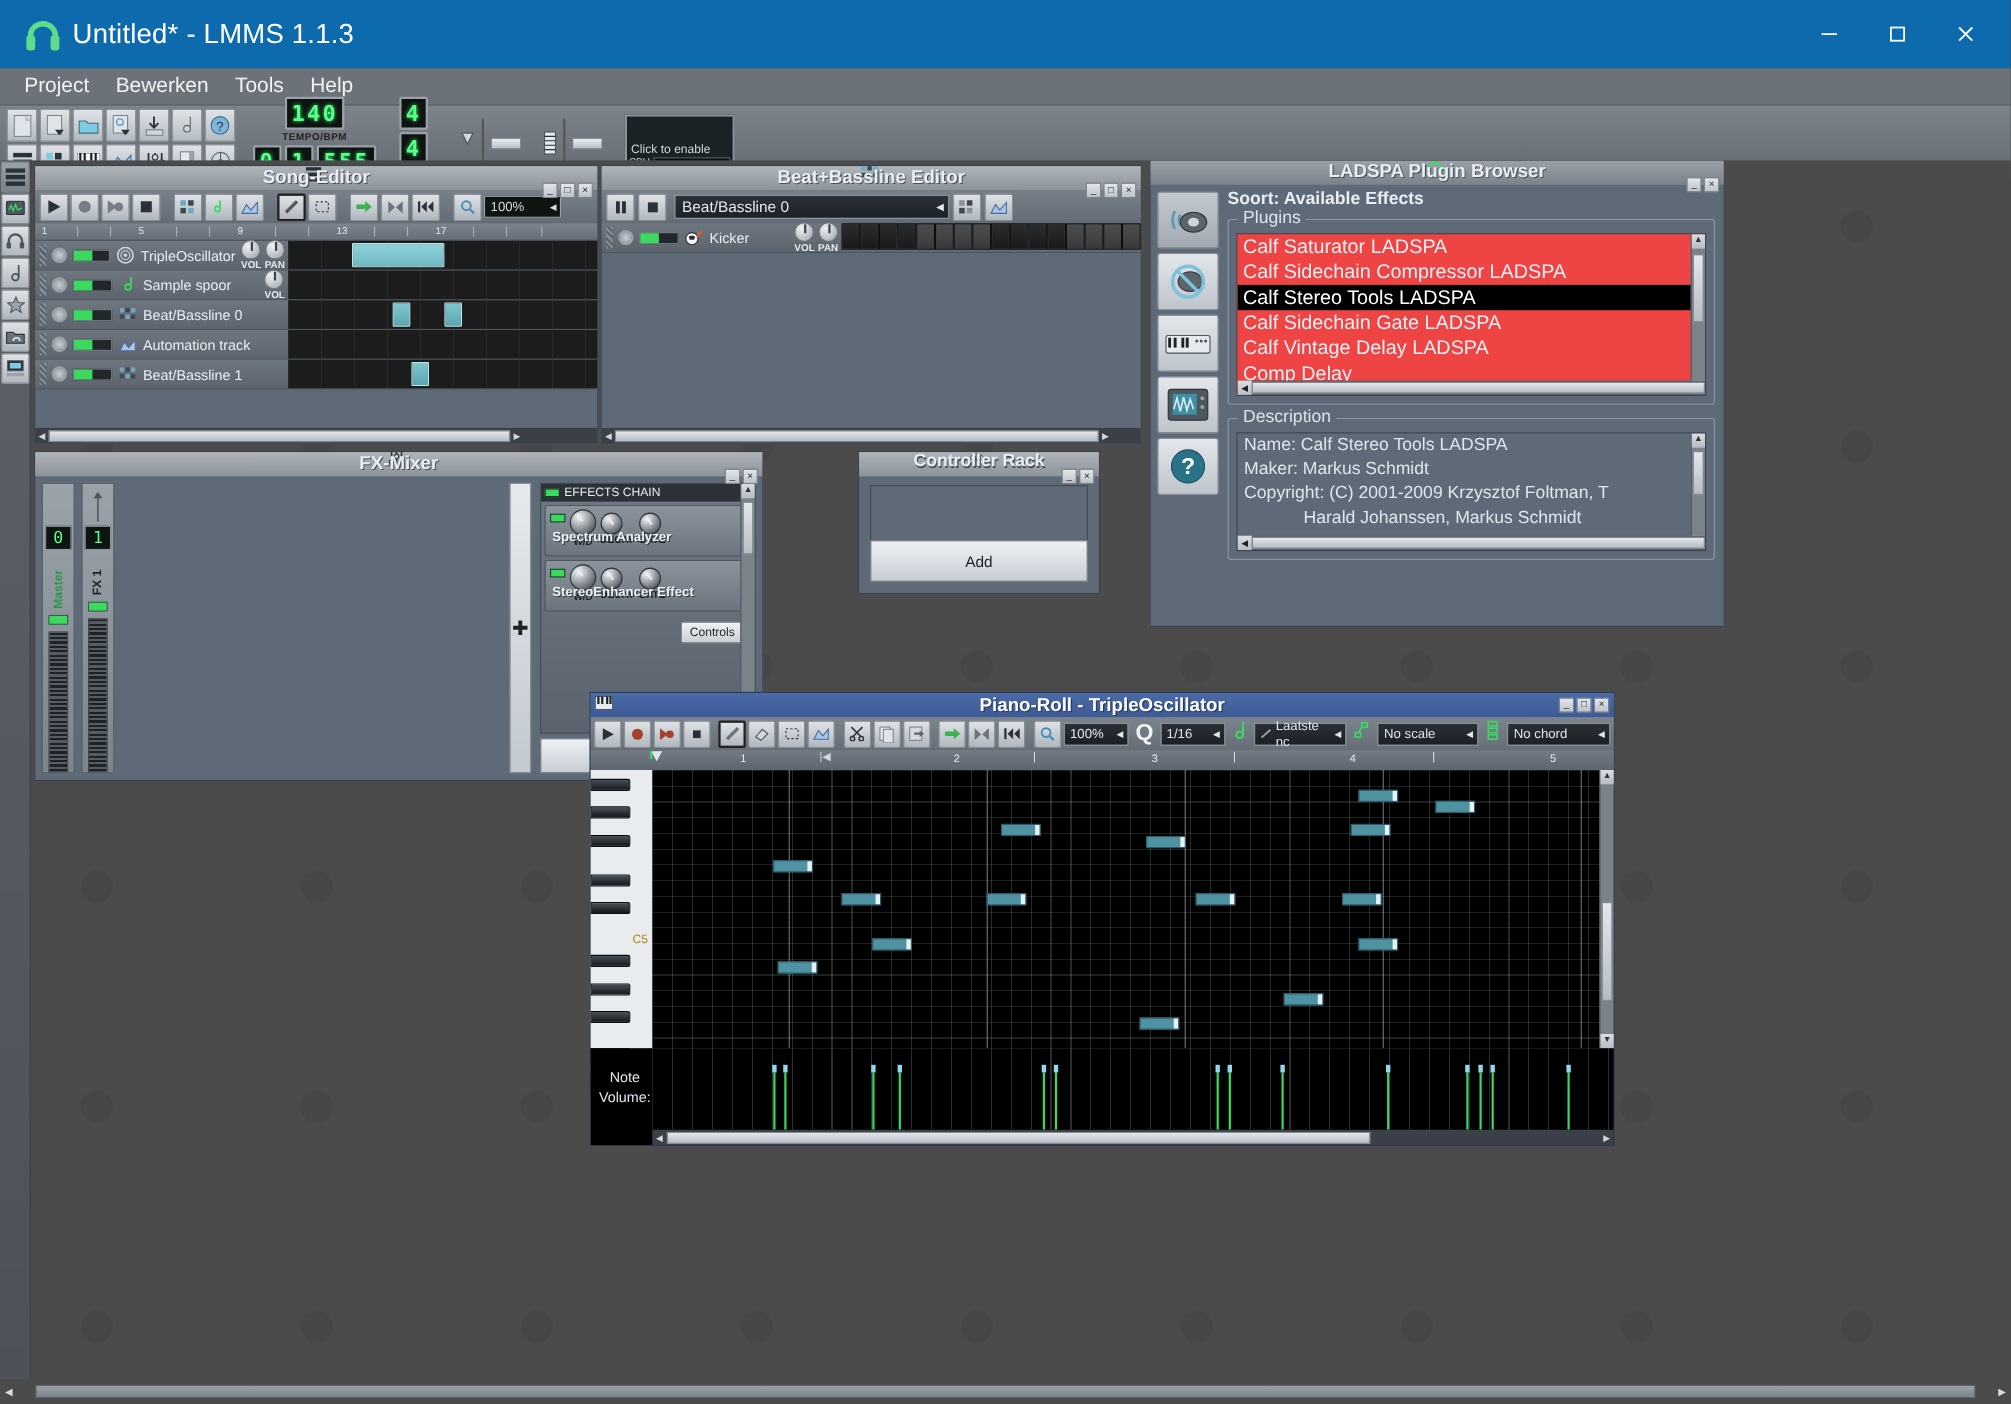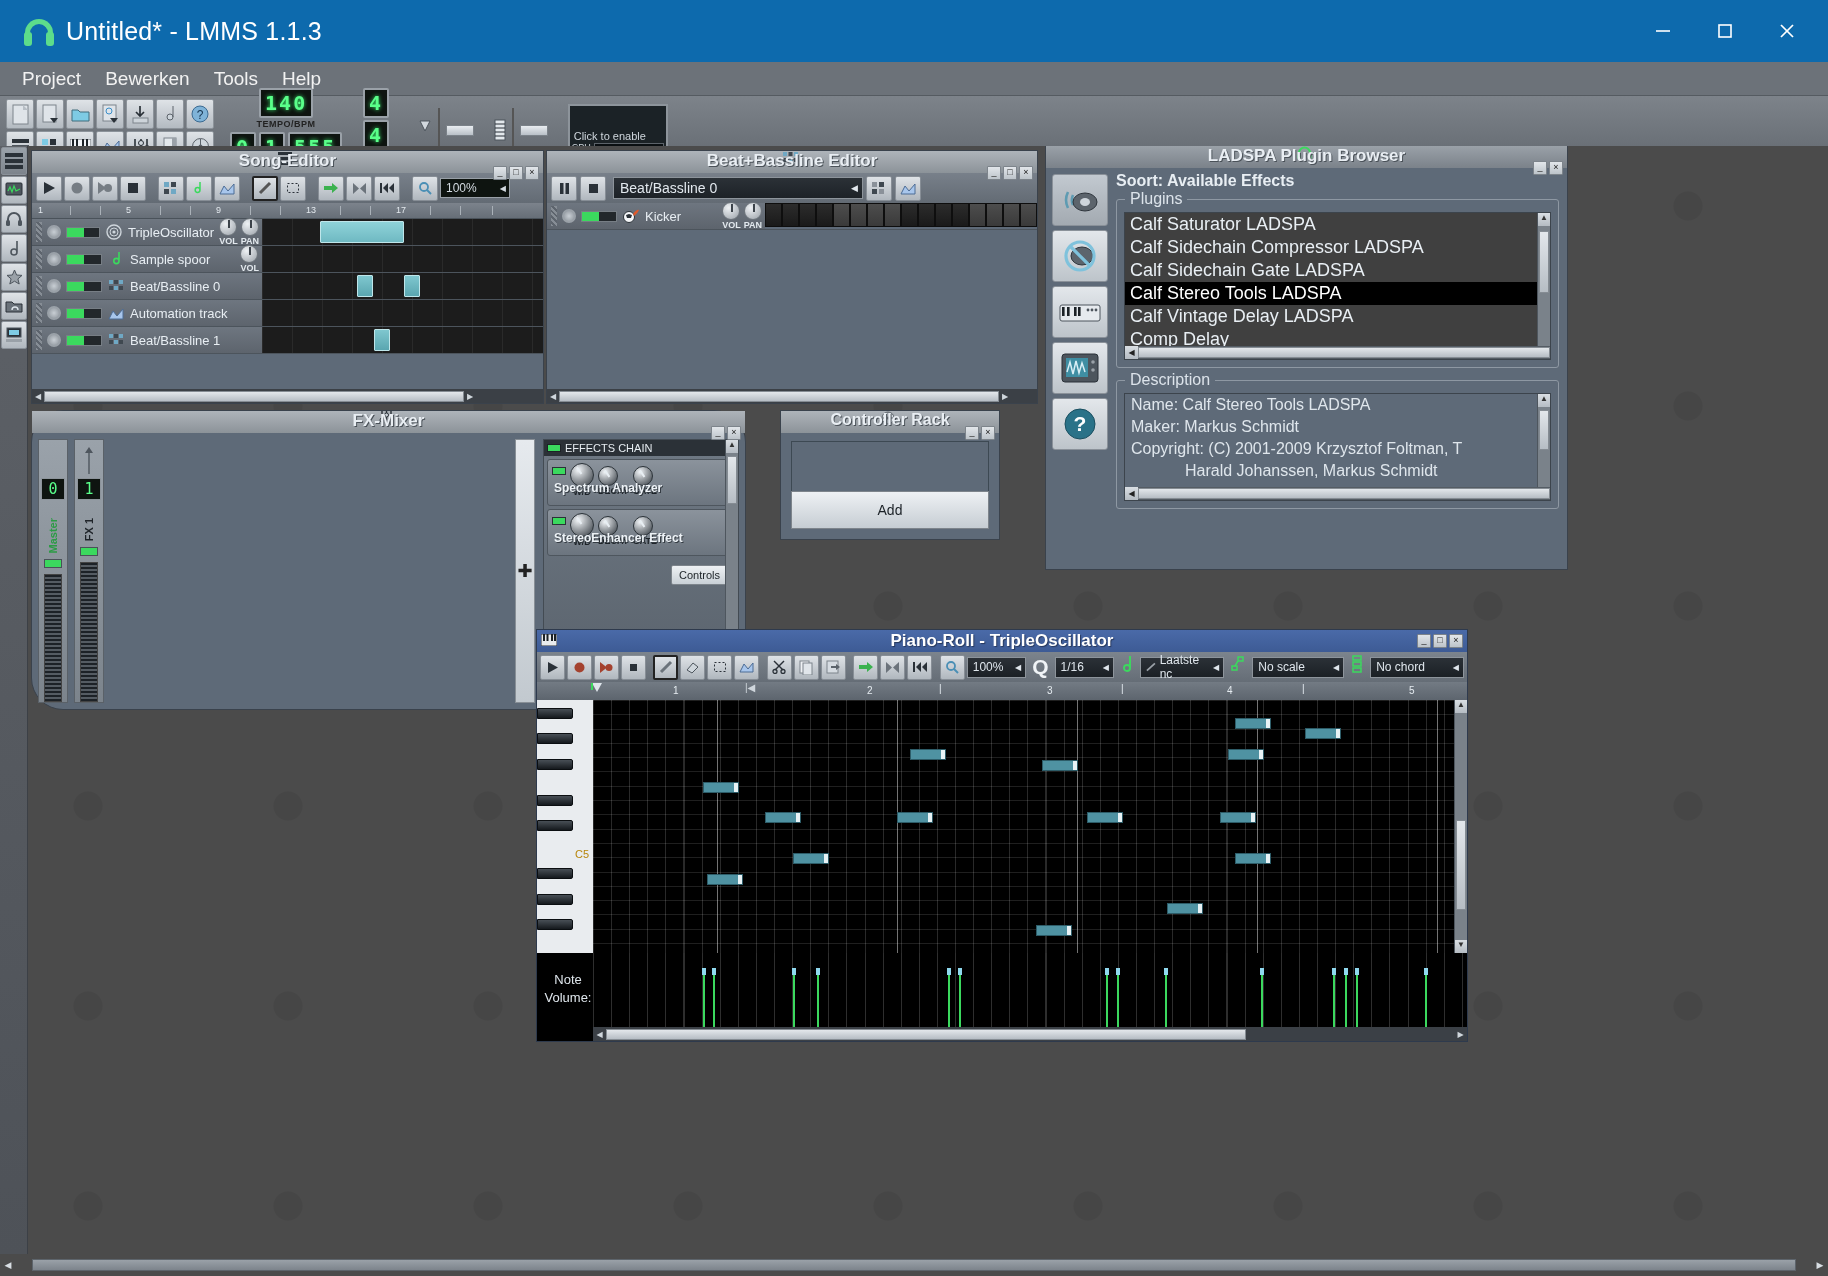--- a/index.html
+++ b/index.html
@@ -192,21 +192,21 @@
   .cr-add { position:absolute; left:10px; right:10px; bottom:10px; height:38px; background:linear-gradient(#eef1f4,#c6cdd3); border:1px solid #7d848b; display:flex; align-items:center; justify-content:center; font-size:14px; color:#1c2227; }
 
   
   .ladspa-side { position:absolute; left:6px; top:6px; width:56px; }
   .ladspa-btn { width:56px; height:52px; background:linear-gradient(#e3e7eb,#bdc4ca); border:1px solid #8a9199; border-radius:3px; margin-bottom:4px; display:flex; align-items:center; justify-content:center; }
   .ladspa-btn.active { background:linear-gradient(#c2c9d0,#a3aab1); }
   .ladspa-main { position:absolute; left:70px; right:8px; top:4px; bottom:6px; }
   .soort { font-size:16px; font-weight:bold; color:#e8eef3; margin-bottom:9px; }
   .group { border:1px solid #8e98a3; border-radius:3px; position:relative; padding:12px 7px 7px 7px; margin-bottom:12px; }
   .group-label { position:absolute; top:-10px; left:8px; background:#5e6a78; padding:0 5px; font-size:16px; color:#dce3ea; }
-  .plug-list { background:#404040; border:1px solid #3c444c; height:148px; overflow:hidden; position:relative; }
+  .plug-list { background:#ef4444; border:1px solid #3c444c; height:148px; overflow:hidden; position:relative; }
   .plug-item { font-size:18px; color:#e9eff4; padding:1px 5px; white-space:nowrap; }
   .plug-item.sel { background:#000; color:#fff; }
   .desc-box { background:#5e6a78; border:1px solid #3c444c; height:108px; position:relative; overflow:hidden; }
   .desc-line { font-size:16px; color:#dfe6ec; padding:2px 6px; white-space:nowrap; }
   .vscroll { position:absolute; right:0; top:0; bottom:0; width:13px; background:#7a828a; border-left:1px solid #4e565e; }
   .vscroll .th { position:absolute; left:1px; right:1px; top:16px; height:48px; background:linear-gradient(#e3e7eb,#b6bdc4); border:1px solid #858c93; }
   .vscroll .ar { position:absolute; left:0; right:0; height:13px; text-align:center; font-size:8px; color:#dfe6ec; background:linear-gradient(#d9dee3,#b5bcc3); color:#333; }
   .hscroll-in { position:absolute; left:0; right:0; bottom:0; height:13px; background:#545c64; display:flex; align-items:center; }
   .hscroll-in .thumb { height:11px; background:linear-gradient(#e3e7eb,#b6bdc4); border:1px solid #858c93; }
 
@@ -838,21 +838,21 @@
           <div style="position:absolute;left:0;right:0;bottom:0;">
             <div class="hscroll">
               <div class="ar">◀</div>
               <div class="thumb" style="width:440px;"></div>
               <div class="ar">▶</div>
             </div>
           </div>
         </div>
       </div>
 
-      <div class="win" style="left:3px; top:264px; width:715px; height:300px;border-radius:32px;">
+      <div class="win" style="left:3px; top:264px; width:663px; height:300px;">
         <div class="win-title">
           <div class="wt-ico">
             <svg width="15" height="14" viewBox="0 0 15 14">
                 <line x1="3" y1="0" x2="3" y2="14" stroke="#2a3138" stroke-width="1.4"></line>
                 <line x1="7.5" y1="0" x2="7.5" y2="14" stroke="#2a3138" stroke-width="1.4"></line>
                 <line x1="12" y1="0" x2="12" y2="14" stroke="#2a3138" stroke-width="1.4"></line>
                 <circle cx="3" cy="9" r="2" fill="#cfd6dc" stroke="#2a3138"></circle>
                 <circle cx="7.5" cy="4" r="2" fill="#cfd6dc" stroke="#2a3138"></circle>
                 <circle cx="12" cy="8" r="2" fill="#cfd6dc" stroke="#2a3138"></circle>
               </svg>
@@ -1027,22 +1027,22 @@
           </div>
 
           <div class="ladspa-main">
             <div class="soort">Soort: Available Effects</div>
 
             <div class="group">
               <div class="group-label">Plugins</div>
               <div class="plug-list">
                 <div class="plug-item">Calf Saturator LADSPA</div>
                 <div class="plug-item">Calf Sidechain Compressor LADSPA</div>
+                <div class="plug-item sel">Calf Stereo Tools LADSPA</div>
                 <div class="plug-item">Calf Sidechain Gate LADSPA</div>
-                <div class="plug-item sel">Calf Stereo Tools LADSPA</div>
                 <div class="plug-item">Calf Vintage Delay LADSPA</div>
                 <div class="plug-item">Comp Delay</div>
                 <div class="vscroll">
                   <div class="ar" style="top:0;">▲</div>
                   <div class="th" style="top:18px; height:62px;"></div>
                   <div class="ar" style="bottom:0;">▼</div>
                 </div>
                 <div class="hscroll-in">
                   <div class="ar" style="width:13px;text-align:center;font-size:8px;color:#222;background:linear-gradient(#d9dee3,#b5bcc3);height:13px;line-height:13px;">◀</div>
                   <div class="thumb" style="flex:1;"></div>

